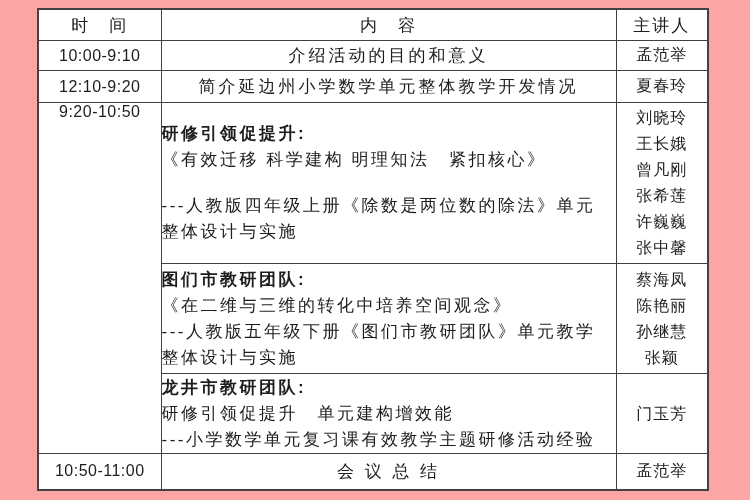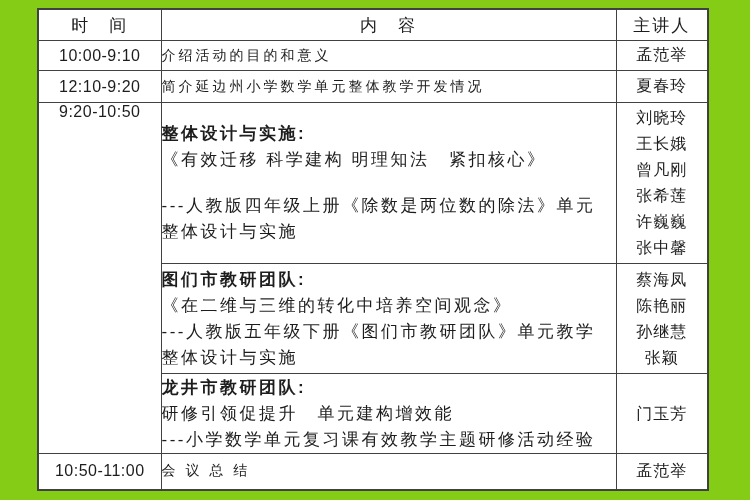--- a/index.html
+++ b/index.html
@@ -9,21 +9,21 @@
     height: 500px;
     background: #ffffff;
     font-family: "Liberation Sans", "DejaVu Sans", sans-serif;
     color: #1d1d1d;
     -webkit-font-smoothing: antialiased;
   }
   .page {
     position: relative;
     width: 750px;
     height: 500px;
-    background: #84cc16;
+    background: #fca5a5;
     overflow: hidden;
   }
   table.schedule {
     position: absolute;
     left: 37px;
     top: 8px;
     border-collapse: collapse;
     table-layout: fixed;
     background: #ffffff;
     border: 2px solid #414141;
@@ -45,21 +45,22 @@
     font-weight: bold;
     letter-spacing: 2px;
   }
   .time-cell {
     text-align: center;
     font-size: 16px;
     letter-spacing: 0.5px;
     white-space: nowrap;
   }
   .center-cell {
-    font-size: 14px;
+    text-align: center;
+    font-size: 17px;
     letter-spacing: 3px;
   }
   .speaker-cell {
     text-align: center;
     font-size: 16px;
     letter-spacing: 1px;
   }
   .r-short  { height: 30px; }
   .r-short2 { height: 32px; }
   .r-sub1   { height: 161px; }
@@ -110,21 +111,21 @@
 
     <tr class="r-short2">
       <td class="time-cell">12:10-9:20</td>
       <td class="center-cell">简介延边州小学数学单元整体教学开发情况</td>
       <td class="speaker-cell">夏春玲</td>
     </tr>
 
     <tr class="r-sub1">
       <td class="time-cell session-time" rowspan="3">9:20-10:50</td>
       <td class="content-cell">
-        <div class="line team">整体设计与实施:</div>
+        <div class="line team">研修引领促提升:</div>
         <div class="line">《有效迁移 科学建构 明理知法　紧扣核心》</div>
         <div class="spacer-line"></div>
         <div class="line">---人教版四年级上册《除数是两位数的除法》单元</div>
         <div class="line">整体设计与实施</div>
       </td>
       <td class="speaker-cell">
         <div class="speaker-name">刘晓玲</div>
         <div class="speaker-name">王长娥</div>
         <div class="speaker-name">曾凡刚</div>
         <div class="speaker-name">张希莲</div>

